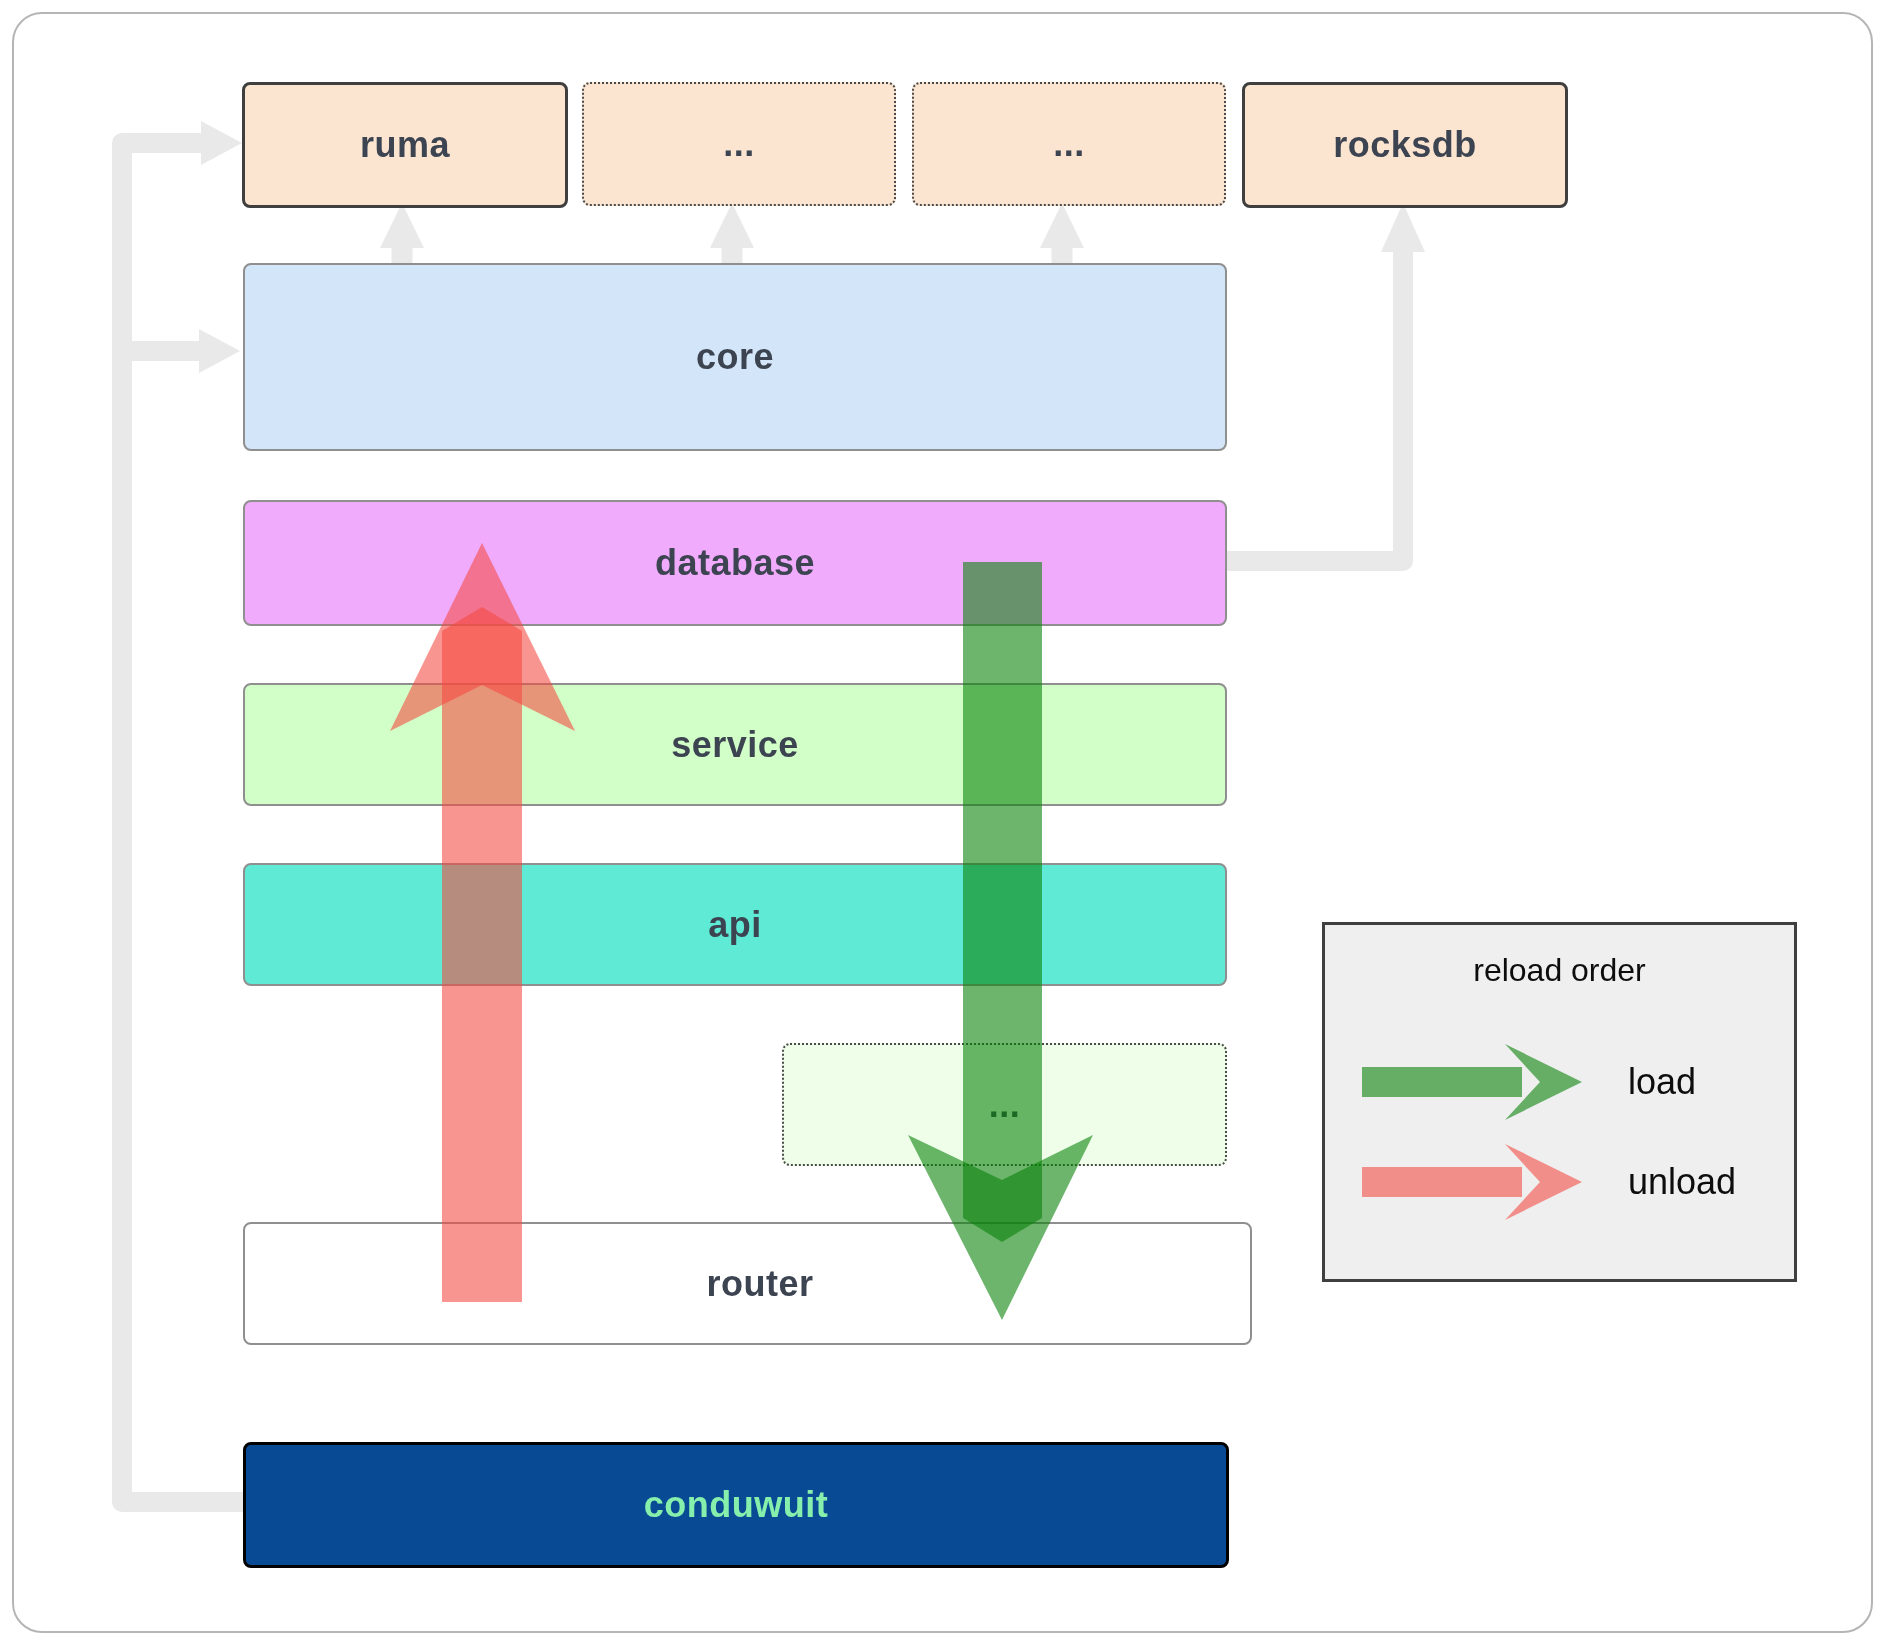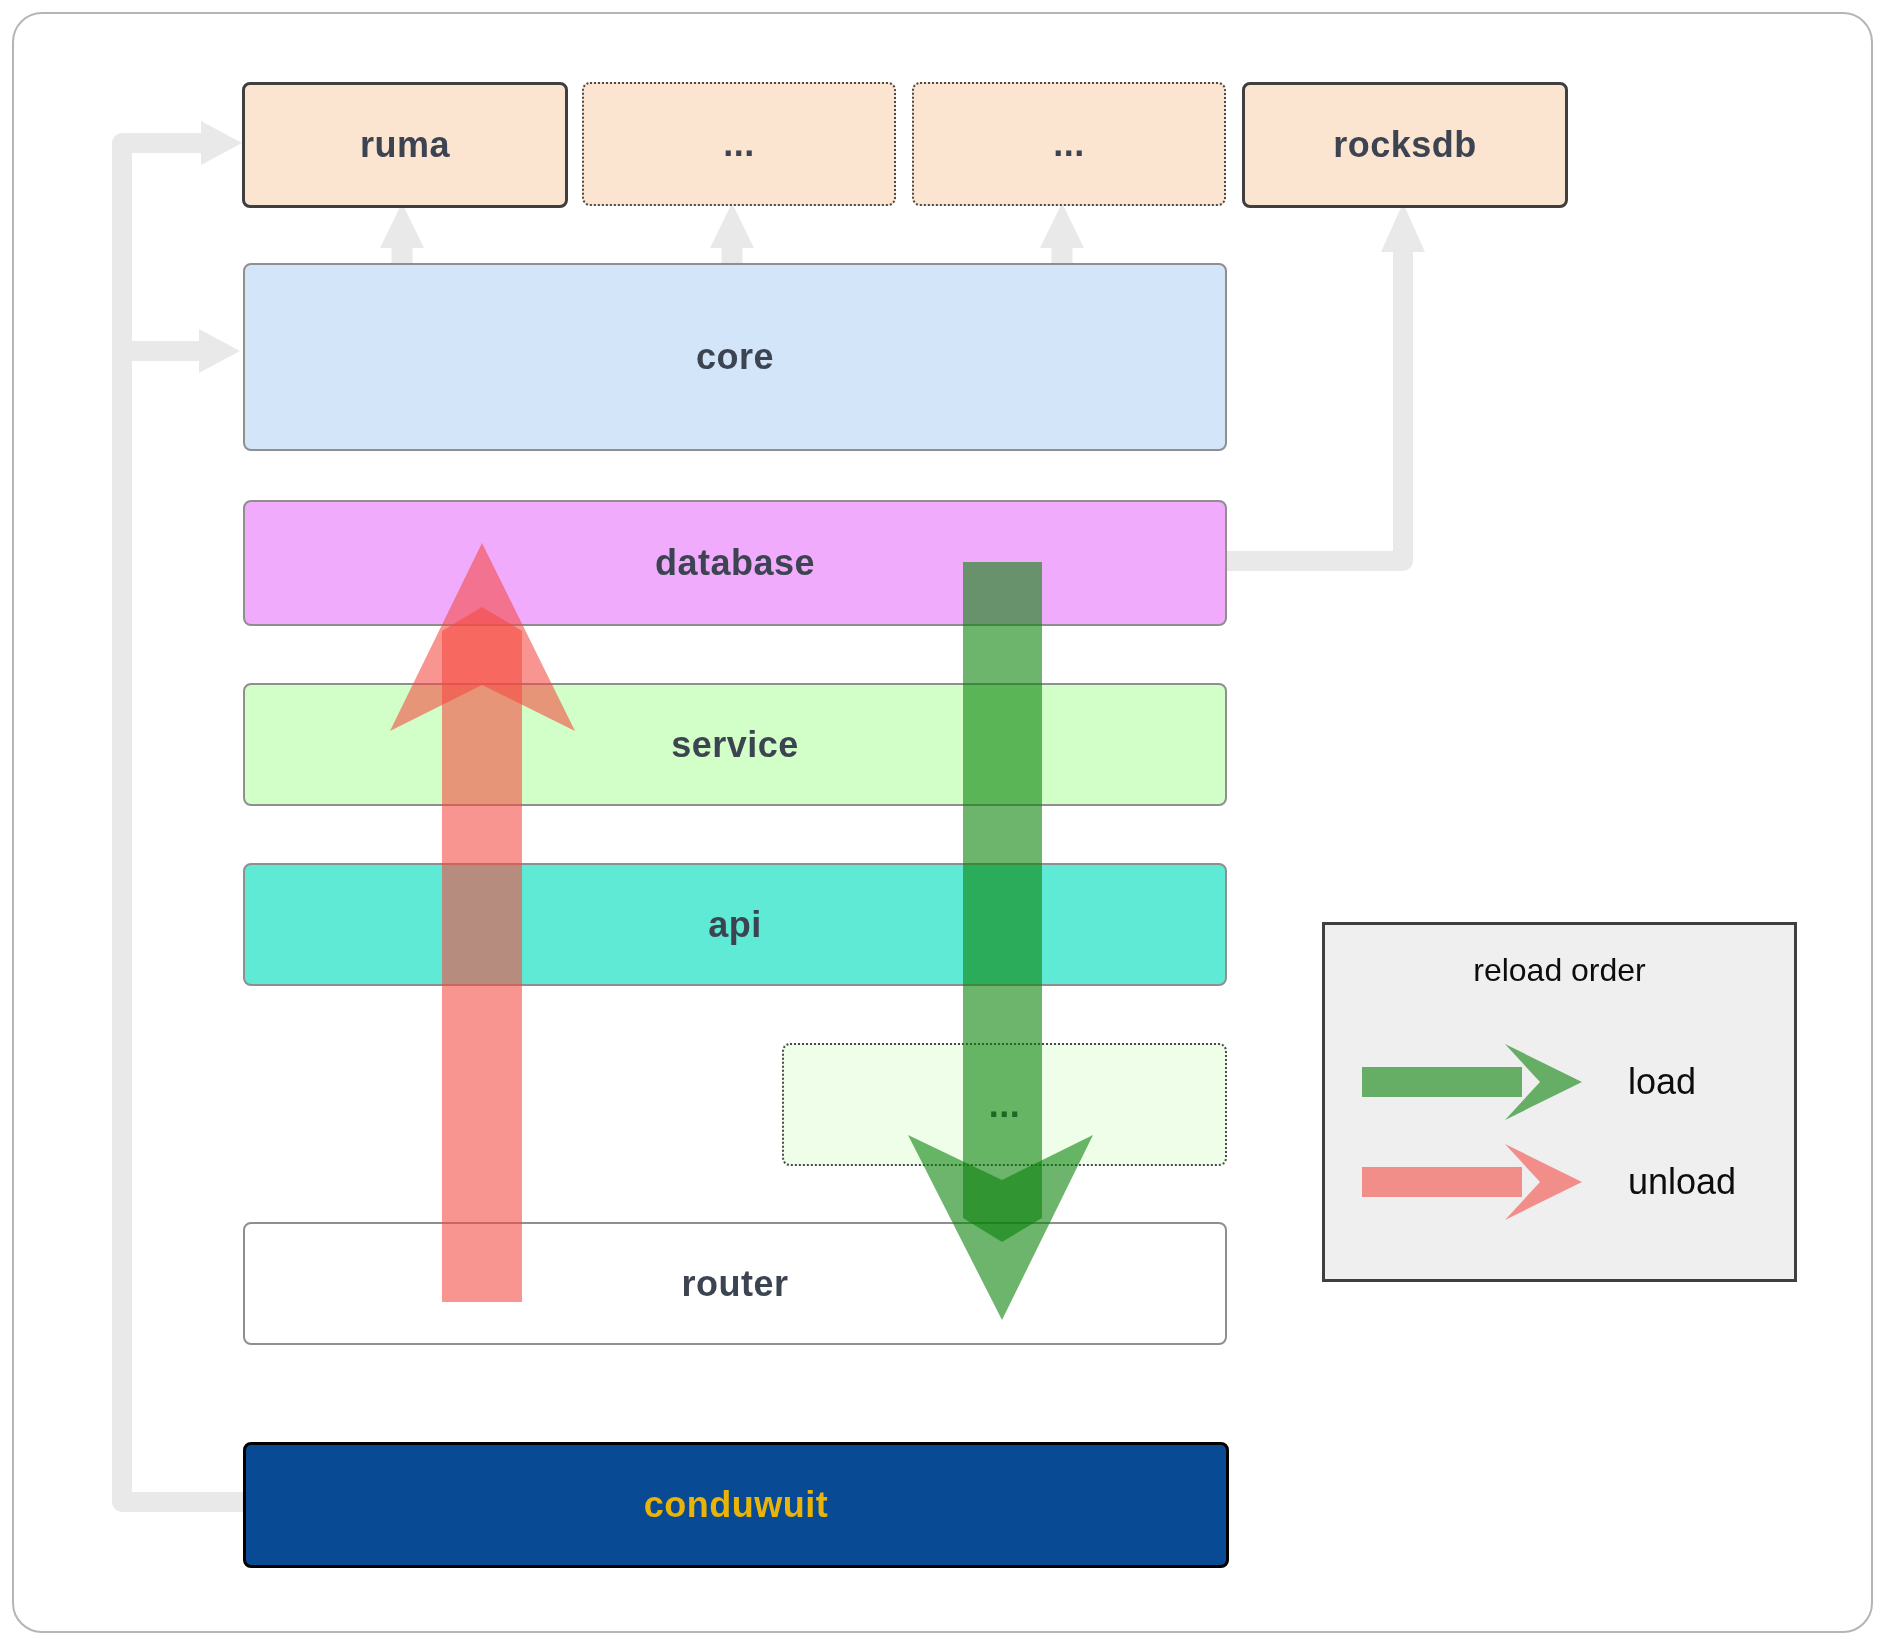--- a/index.html
+++ b/index.html
@@ -29,22 +29,22 @@
   #box-dots2{left:912px;width:310px;}
   #box-rocksdb{left:1242px;width:320px;}
   
   .layer{left:243px;width:980px;border:2px solid #8f8f8f;}
   #box-core{top:263px;height:184px;background:#d3e5f8;}
   #box-database{top:500px;height:122px;background:#f0abfc;}
   #box-service{top:683px;height:119px;background:#d2fec8;}
   #box-api{top:863px;height:119px;background:#5eead4;}
   #box-admin{left:243px;width:441px;top:1043px;height:119px;background:#eefee9;border:2px solid #8f8f8f;}
   #box-dots3{left:782px;width:441px;top:1043px;height:119px;background:#eefee9;border:2px dotted #4a4a4a;}
-  #box-router{top:1222px;height:119px;background:#ffffff;}
-  #box-conduwuit{top:1442px;height:120px;background:#084b94;border:3px solid #000000;color:#eab308;}
+  #box-router{top:1222px;height:119px;background:#ffffff;padding-left:25px;}
+  #box-conduwuit{top:1442px;height:120px;background:#084b94;border:3px solid #000000;color:#86efac;}
   
   #legend{
     position:absolute;left:1322px;top:922px;width:475px;height:360px;z-index:2;
     background:#efefef;border:3px solid #3f3f3f;box-sizing:border-box;
   }
   #legend-title{
     position:absolute;left:1322px;top:952px;width:475px;text-align:center;
     font-size:32px;font-weight:500;color:#0d0d0d;z-index:2;
   }
   .legend-label{

